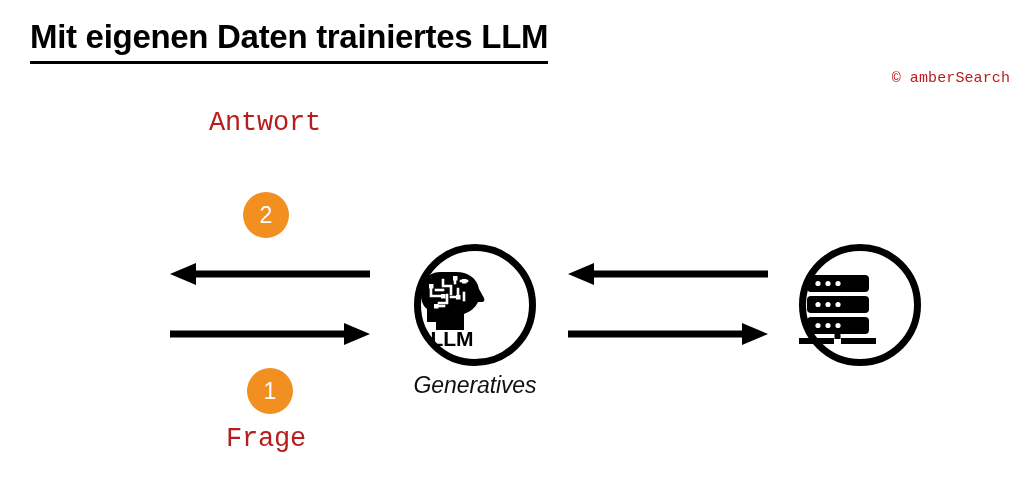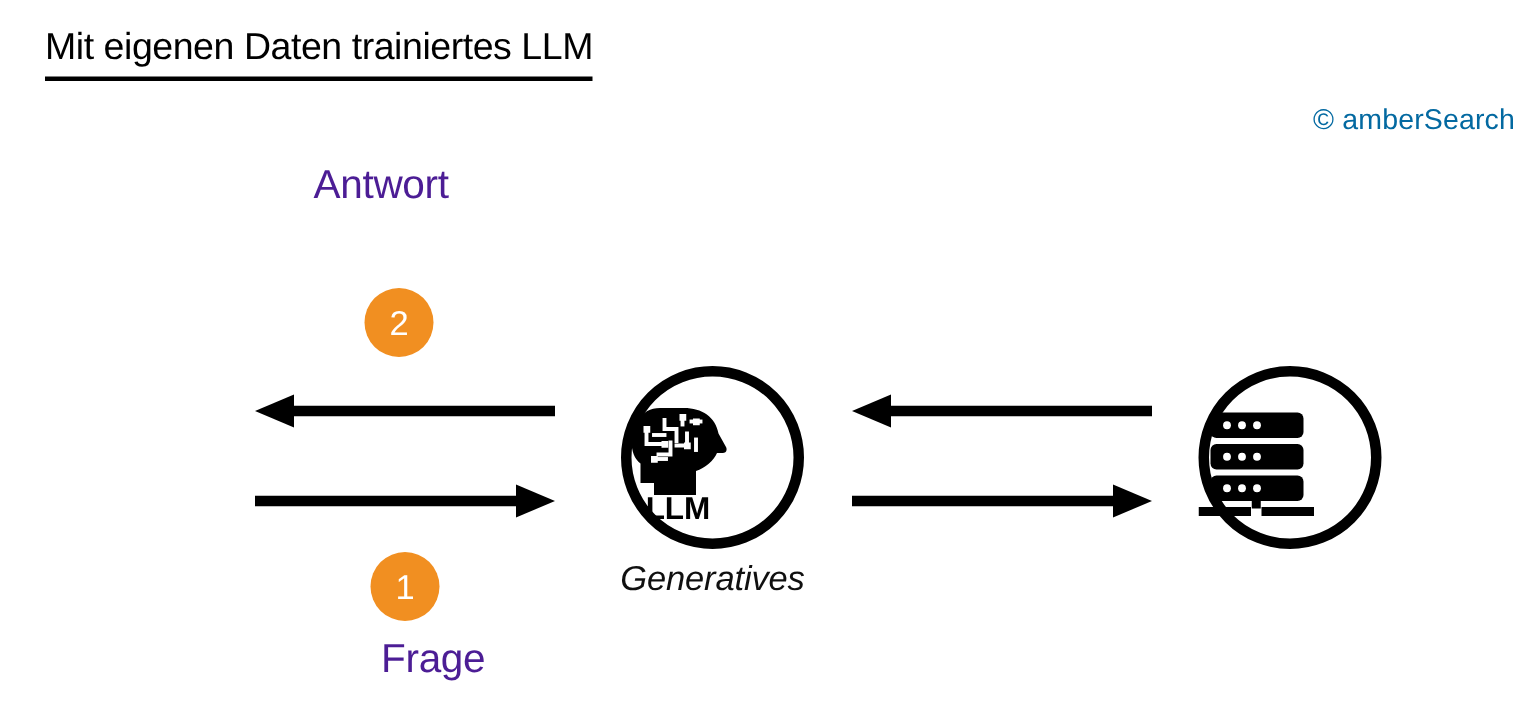--- a/index.html
+++ b/index.html
@@ -18,38 +18,39 @@
     height: 480px;
     background: #ffffff;
     overflow: hidden;
   }
 
   
   .page-title {
     position: absolute;
     left: 30px;
     top: 16px;
-    font-size: 25px;
-    font-weight: normal;
+    font-size: 33px;
+    font-weight: bold;
     letter-spacing: -0.3px;
     color: #000000;
     white-space: nowrap;
     padding-bottom: 4px;
     border-bottom: 3px solid #000000;
     line-height: 1.25;
   }
 
   .copyright {
     position: absolute;
     right: 14px;
     top: 70px;
-    font-size: 19px;
-    color: #0369a1;
+    font-size: 15px;
+    color: #b91c1c;
     white-space: nowrap;
     letter-spacing: 0.1px;
+    font-family: Liberation Mono, monospace;
   }
 
   
   .node {
     position: absolute;
     width: 122px;
     height: 122px;
   }
   .node-ring {
     position: absolute;
@@ -93,26 +94,27 @@
 
   #arrow-answer-left   { left: 170px; top: 261px; }
   #arrow-question-right { left: 170px; top: 321px; }
   #arrow-train-left    { left: 568px; top: 261px; }
   #arrow-feed-right    { left: 568px; top: 321px; }
 
   
   .flow-text {
     position: absolute;
     font-size: 27px;
-    color: #4c1d95;
+    color: #b91c1c;
     white-space: nowrap;
     letter-spacing: -0.2px;
+    font-family: Liberation Mono, monospace;
   }
   #label-antwort { left: 209px; top: 108px; }
-  #label-frage   { left: 226px; top: 424px; margin-left: 28px; }
+  #label-frage   { left: 226px; top: 424px; }
 
   .badge {
     position: absolute;
     width: 46px;
     height: 46px;
     border-radius: 50%;
     background: #F18F21;
     color: #ffffff;
     display: flex;
     align-items: center;

